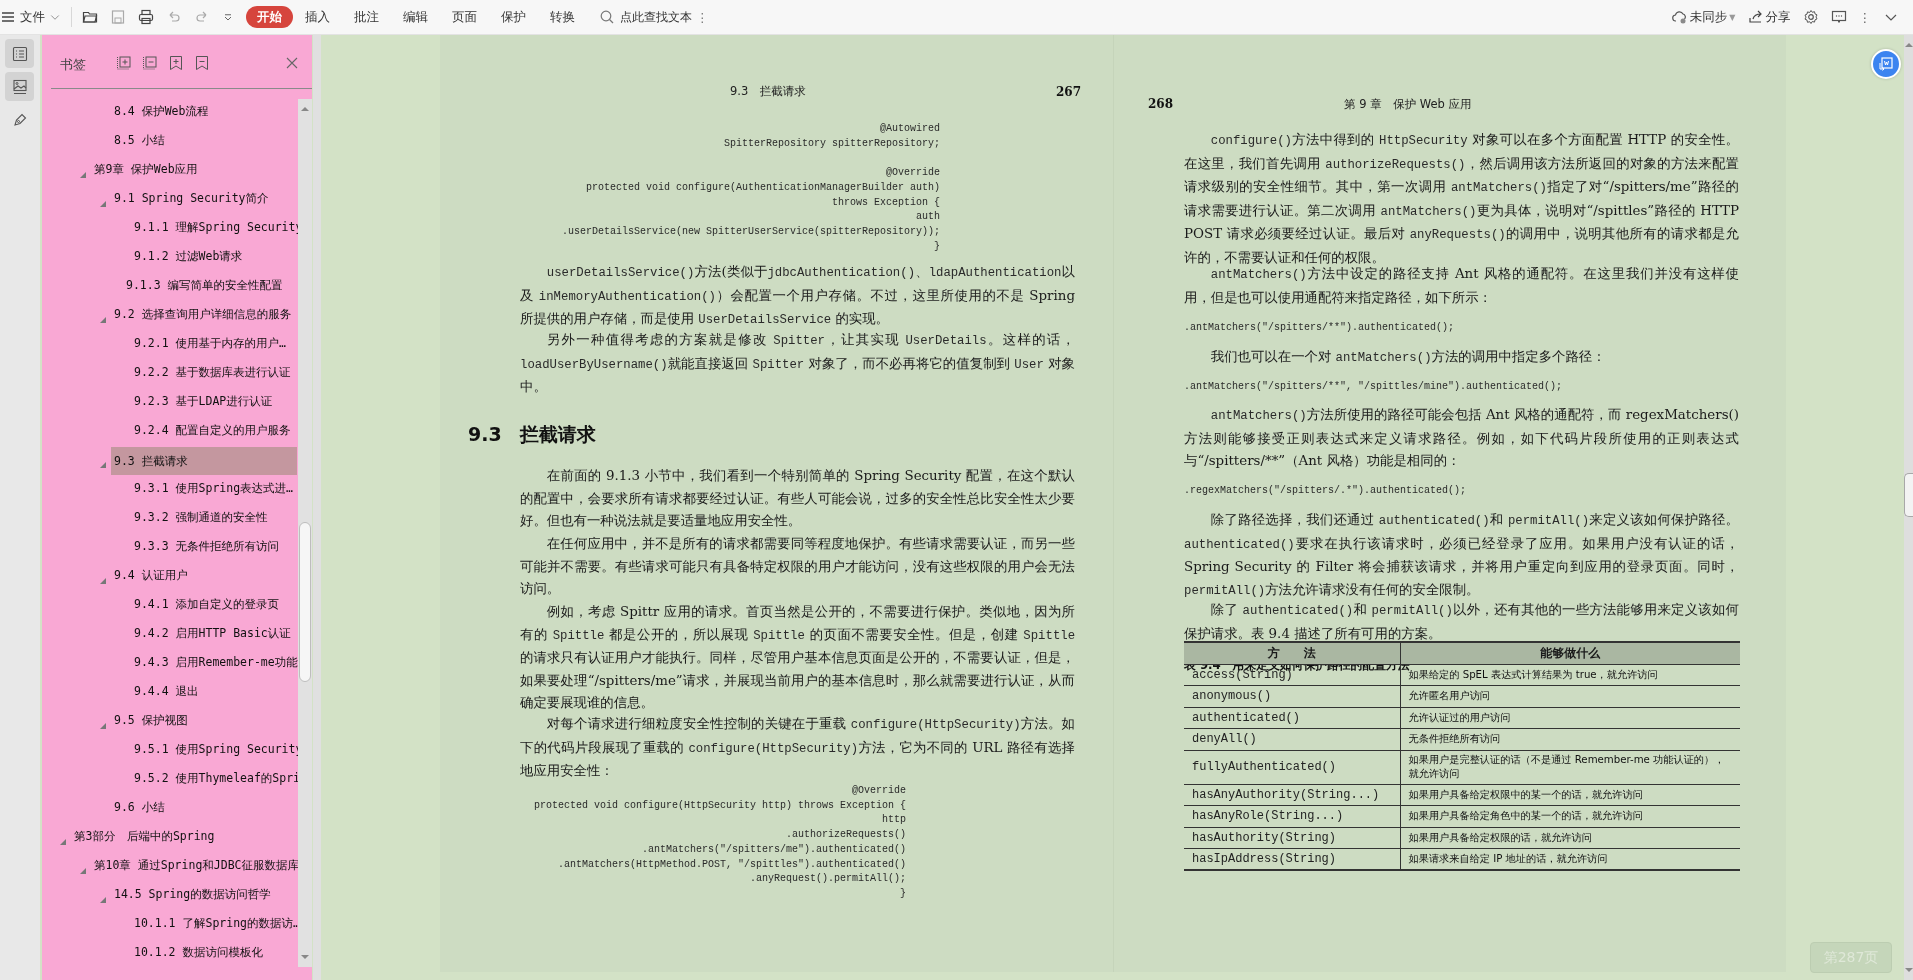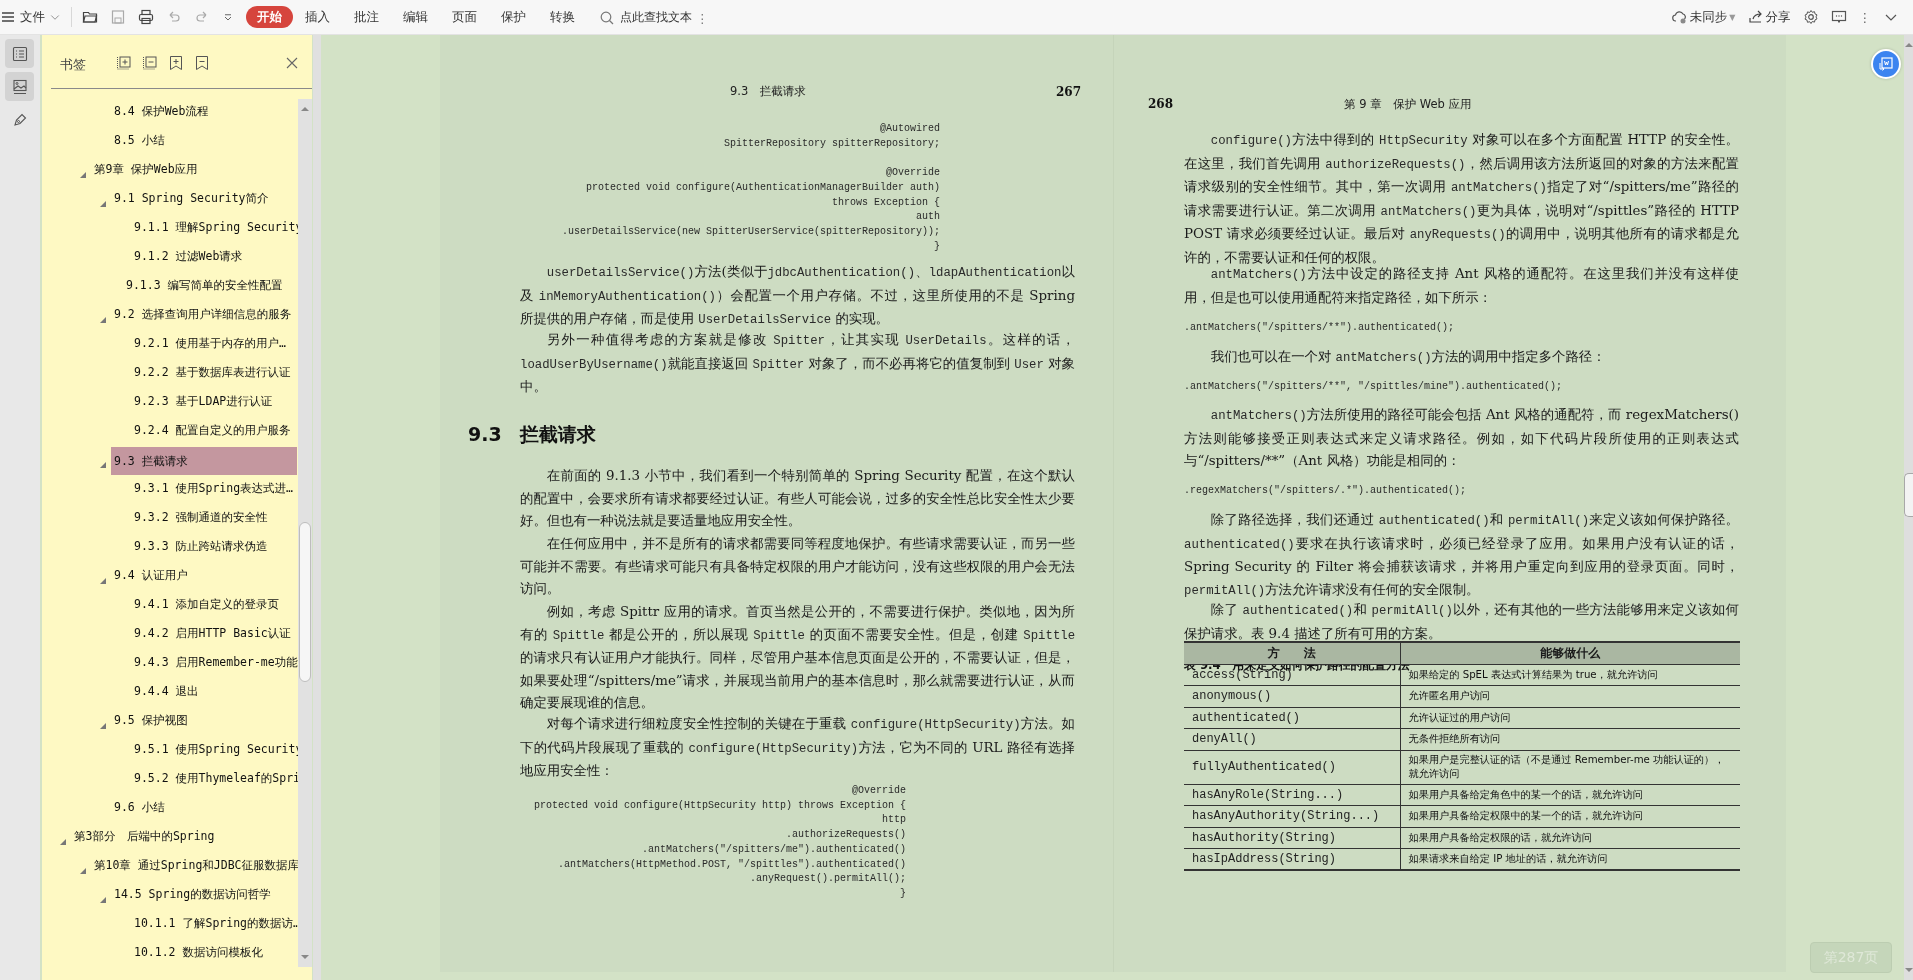--- a/index.html
+++ b/index.html
@@ -5,31 +5,31 @@
   * { box-sizing: border-box; margin: 0; padding: 0; }
   html, body { width: 1913px; height: 980px; overflow: hidden; background: #d3e2c6; font-family: "DejaVu Sans", sans-serif; }
 
   
   .toolbar { position: absolute; left: 0; top: 0; width: 1913px; height: 35px; background: #f7f7f7; border-bottom: 1px solid #e3e3e3; display: flex; align-items: center; font-size: 12.5px; color: #333; }
   .tb-item { display: flex; align-items: center; height: 26px; padding: 0 6px; cursor: pointer; }
   .tb-icon { width: 16px; height: 16px; display: inline-block; }
   .tb-sep { width: 1px; height: 20px; background: #d8d8d8; margin: 0 4px; }
   .tab { padding: 0 12px; height: 22px; display: flex; align-items: center; cursor: pointer; color: #333; }
   .tab.active { background: #d6453d; color: #fff; border-radius: 11px; font-weight: bold; padding: 0 11px; }
-  .search-box { display: flex; align-items: flex-end; margin-left: 12px; color: #333; }
+  .search-box { display: flex; align-items: center; margin-left: 12px; color: #333; }
   .right-tools { margin-left: auto; display: flex; align-items: center; padding-right: 8px; }
   .right-tools .tb-item { padding: 0 6px; }
 
   
   .rail { position: absolute; left: 0; top: 35px; width: 40px; height: 945px; background: #e8e8e8; }
   .rail-btn { width: 29px; height: 29px; margin: 4px 0 0 5px; border-radius: 4px; display: flex; align-items: center; justify-content: center; cursor: pointer; }
   .rail-btn.active { background: #d3d3d3; }
 
   
-  .bm-panel { position: absolute; left: 42px; top: 35px; width: 270px; height: 945px; background: #fef9c3; }
+  .bm-panel { position: absolute; left: 42px; top: 35px; width: 270px; height: 945px; background: #f9a8d4; }
   .bm-title { position: absolute; left: 18px; top: 21px; font-size: 13px; color: #444; }
   .bm-tool { position: absolute; top: 20px; width: 16px; height: 16px; cursor: pointer; }
   .bm-close { position: absolute; left: 242px; top: 20px; width: 16px; height: 16px; cursor: pointer; }
   .bm-divider { position: absolute; left: 9px; top: 53px; width: 261px; height: 1px; background: #8a8a8a; }
   .bm-list { position: absolute; left: 0; top: 64px; width: 256px; height: 868px; overflow: hidden; }
   .bm-item { position: absolute; height: 24px; line-height: 24px; font-family: "DejaVu Sans Mono", monospace; font-size: 11.5px; color: #111; white-space: nowrap; overflow: hidden; cursor: pointer; }
   .bm-item.selected { background: #c4979f; }
   .bm-arrow { position: absolute; width: 0; height: 0; border-left: 6px solid transparent; border-bottom: 6px solid #777; top: 9px; }
   .bm-scroll { position: absolute; left: 256px; top: 64px; width: 14px; height: 868px; background: #e1e1e1; }
   .bm-scroll .up, .bm-scroll .down { position: absolute; left: 3px; width: 0; height: 0; border-left: 4px solid transparent; border-right: 4px solid transparent; }
@@ -241,21 +241,21 @@
     <div class="bm-arrow" style="left:58px;top:218px;"></div>
     <div class="bm-item" style="left:72px;top:203px;"><span>9.2 选择查询用户详细信息的服务</span></div>
     <div class="bm-item" style="left:92px;top:232px;width:164px;"><span>9.2.1 使用基于内存的用户…</span></div>
     <div class="bm-item" style="left:92px;top:261px;"><span>9.2.2 基于数据库表进行认证</span></div>
     <div class="bm-item" style="left:92px;top:290px;"><span>9.2.3 基于LDAP进行认证</span></div>
     <div class="bm-item" style="left:92px;top:319px;"><span>9.2.4 配置自定义的用户服务</span></div>
     <div class="bm-arrow" style="left:58px;top:363px;"></div>
     <div class="bm-item selected" style="left:69px;top:348px;width:186px;padding-left:3px;height:28px;line-height:28px;"><span>9.3 拦截请求</span></div>
     <div class="bm-item" style="left:92px;top:377px;width:164px;"><span>9.3.1 使用Spring表达式进…</span></div>
     <div class="bm-item" style="left:92px;top:406px;"><span>9.3.2 强制通道的安全性</span></div>
-    <div class="bm-item" style="left:92px;top:435px;"><span>9.3.3 防止跨站请求伪造</span></div>
+    <div class="bm-item" style="left:92px;top:435px;"><span>9.3.3 无条件拒绝所有访问</span></div>
     <div class="bm-arrow" style="left:58px;top:479px;"></div>
     <div class="bm-item" style="left:72px;top:464px;"><span>9.4 认证用户</span></div>
     <div class="bm-item" style="left:92px;top:493px;"><span>9.4.1 添加自定义的登录页</span></div>
     <div class="bm-item" style="left:92px;top:522px;"><span>9.4.2 启用HTTP Basic认证</span></div>
     <div class="bm-item" style="left:92px;top:551px;"><span>9.4.3 启用Remember-me功能</span></div>
     <div class="bm-item" style="left:92px;top:580px;"><span>9.4.4 退出</span></div>
     <div class="bm-arrow" style="left:58px;top:624px;"></div>
     <div class="bm-item" style="left:72px;top:609px;"><span>9.5 保护视图</span></div>
     <div class="bm-item" style="left:92px;top:638px;width:164px;"><span>9.5.1 使用Spring Security…</span></div>
     <div class="bm-item" style="left:92px;top:667px;width:164px;"><span>9.5.2 使用Thymeleaf的Spri…</span></div>
@@ -360,26 +360,26 @@
           </tr>
       <tr>
             <td class="c1">denyAll()</td>
             <td class="c2">无条件拒绝所有访问</td>
           </tr>
       <tr class="tall">
             <td class="c1">fullyAuthenticated()</td>
             <td class="c2">如果用户是完整认证的话（不是通过 Remember-me 功能认证的），就允许访问</td>
           </tr>
       <tr>
+            <td class="c1">hasAnyAuthority(String...)</td>
+            <td class="c2">如果用户具备给定权限中的某一个的话，就允许访问</td>
+          </tr>
+      <tr>
             <td class="c1">hasAnyRole(String...)</td>
             <td class="c2">如果用户具备给定角色中的某一个的话，就允许访问</td>
-          </tr>
-      <tr>
-            <td class="c1">hasAnyAuthority(String...)</td>
-            <td class="c2">如果用户具备给定权限中的某一个的话，就允许访问</td>
           </tr>
       <tr>
             <td class="c1">hasAuthority(String)</td>
             <td class="c2">如果用户具备给定权限的话，就允许访问</td>
           </tr>
       <tr class="last">
             <td class="c1">hasIpAddress(String)</td>
             <td class="c2">如果请求来自给定 IP 地址的话，就允许访问</td>
           </tr>
     </tbody>

